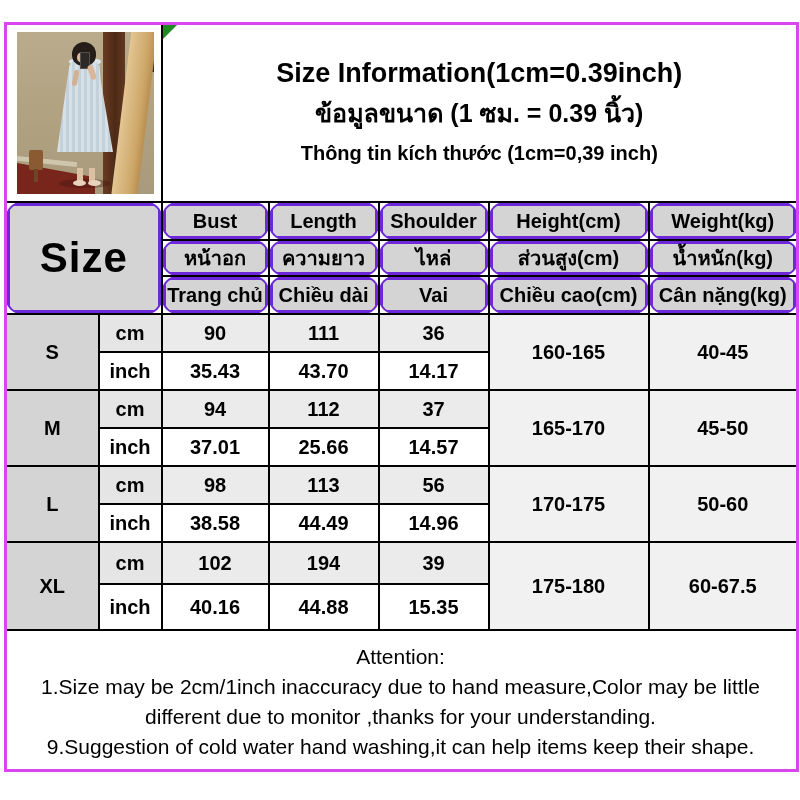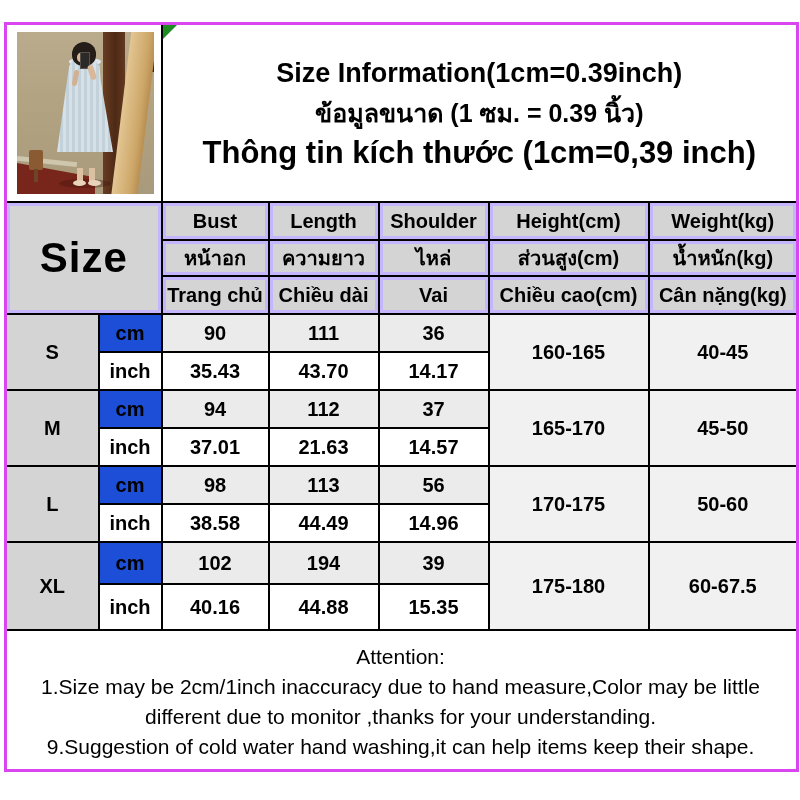--- a/index.html
+++ b/index.html
@@ -20,37 +20,37 @@
   tr.r-photo td{height:176px;}
   tr.r-h1 td{height:36px;}
   tr.r-h2 td{height:34px;}
   tr.r-h3 td{height:36px;padding-left:8px;}
   tr.r-data td{height:36px;}
   tr.r-xl1 td{height:40px;}
   tr.r-xl2 td{height:44px;}
   tr.r-note td{height:138px;}
 
   
-  td.boxed{position:relative;background:#c4b5fd;}
+  td.boxed{position:relative;background:#6d28d9;border-radius:15px;}
   td.boxed .fill{
     position:absolute;inset:3px;background:#d4d4d4;
     display:flex;align-items:center;justify-content:center;
   }
   td.solid-gray{background:#d4d4d4;}
-  td.cm-label{background:#1d4ed8;}
+  td.cm-label{background:#e5e5e5;}
   td.cm-data{background:#ebebeb;}
   td.range-cell{background:#f1f1f1;}
   td.white-cell{background:#ffffff;}
 
   .size-big{font-size:42px;letter-spacing:1px;}
   .size-letter{font-size:24px;}
   td.title-cell{position:relative;background:#fff;}
   .title-en{font-size:27px;line-height:40px;}
   .title-th{font-size:25px;line-height:40px;}
-  .title-vn{font-size:31px;line-height:40px;}
+  .title-vn{font-size:20px;line-height:40px;}
   .corner-flag{
     position:absolute;left:0;top:0;width:0;height:0;
     border-top:14px solid #1e8a22;border-right:14px solid transparent;
   }
   
   td.attention-cell{
     text-align:left;vertical-align:top;font-weight:normal;
   }
   .attn-inner{padding:3px 6px 0 4px;font-size:21px;line-height:30px;}
   .attn-inner div{margin:0;}
@@ -257,21 +257,21 @@
       <td class="cm-label">cm</td>
       <td class="cm-data">94</td>
       <td class="cm-data">112</td>
       <td class="cm-data">37</td>
       <td rowspan="2" class="range-cell">165-170</td>
       <td rowspan="2" class="range-cell">45-50</td>
     </tr>
     <tr class="r-data">
       <td class="white-cell">inch</td>
       <td class="white-cell">37.01</td>
-      <td class="white-cell">21.63</td>
+      <td class="white-cell">25.66</td>
       <td class="white-cell">14.57</td>
     </tr>
 
     <tr class="r-data">
       <td rowspan="2" class="solid-gray size-letter">L</td>
       <td class="cm-label">cm</td>
       <td class="cm-data">98</td>
       <td class="cm-data">113</td>
       <td class="cm-data">56</td>
       <td rowspan="2" class="range-cell">170-175</td>

